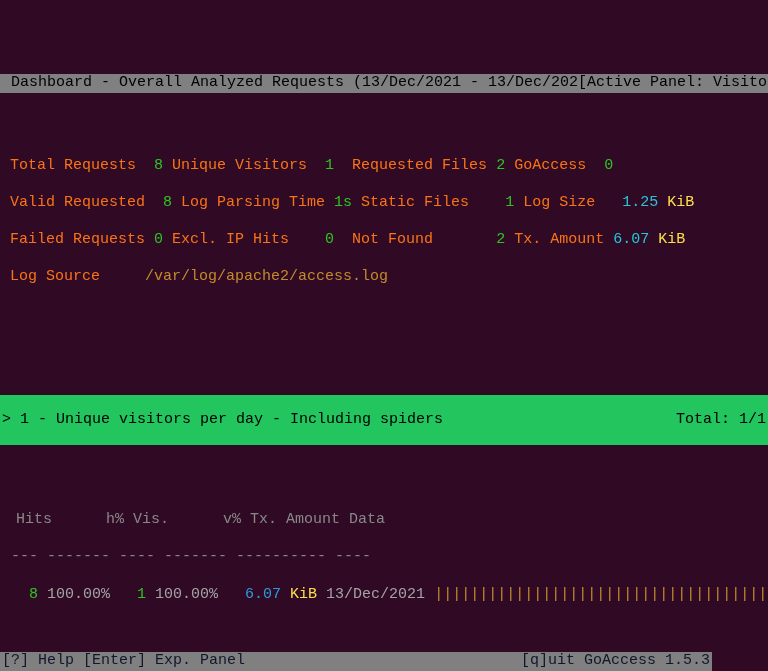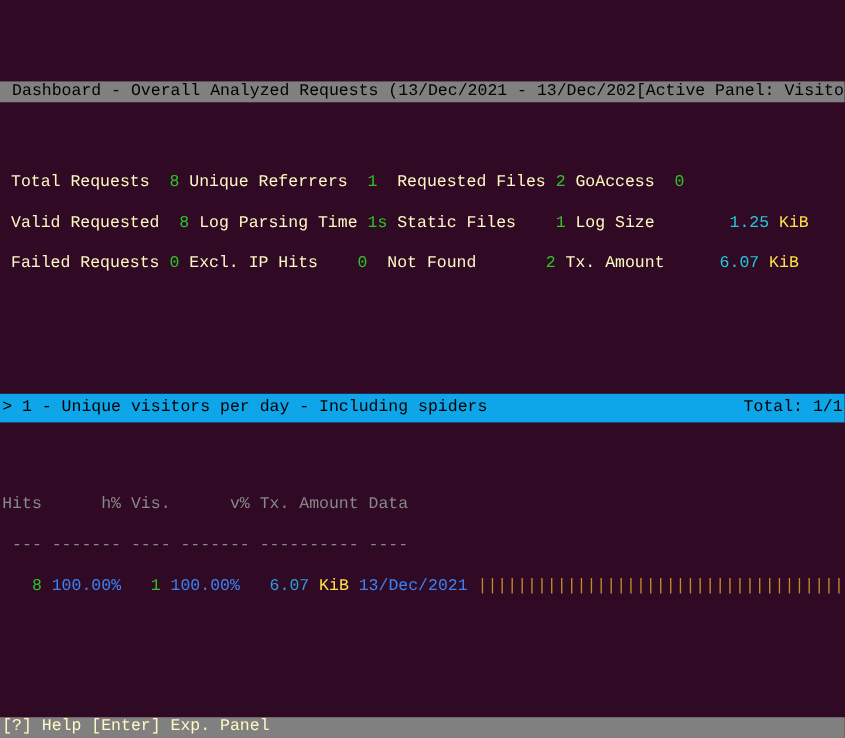--- a/index.html
+++ b/index.html
@@ -13,66 +13,67 @@
       height: 671px;
       overflow: hidden;
       white-space: pre;
     }
     .titlebar {
       background: #808080;
       color: #000;
       padding: 0 2px;
     }
     .stats-block { padding: 8px 10px 0 10px; }
-    .stat-label { color: #fef9c3; }
+    .stat-label { color: #f97316; }
     .val-green { color: #2dc424; }
-    .val-cyan { color: #26c6da; margin-left: 41px; }
+    .val-cyan { color: #26c6da; }
     .unit-cyan { color: #fde047; }
     .log-src { color: #c48a2a; }
     .panel-header {
-      background: #0ea5e9;
+      background: #22c55e;
       color: #000;
-      padding: 4px 2px;
+      padding: 16px 2px;
       margin-top: 1px;
       display: flex;
     }
     .panel-header .left { flex: 1; }
     .panel-header .right { }
-    .col-hdr { color: #888; padding-left: 2px; }
+    .col-hdr { color: #888; padding-left: 16px; }
     .dashes { color: #888; padding-left: 2px; }
     .data-row { padding-left: 2px; }
     .v-green { color: #2dc424; }
-    .v-white { color: #3b82f6; }
+    .v-white { color: #a3a3a3; }
     .v-cyan { color: #2d9cdb; }
     .bar { color: #c48a2a; }
     .spacer { height: 120px; }
     .statusbar {
       background: #808080;
-      color: #fef9c3;
+      color: #0f172a;
       position: absolute;
       bottom: 0;
-      width: 768px;
+      width: 712px;
       padding: 0 2px;
       display: flex;
     }
     .statusbar .sleft { flex: 1.1; }
     .statusbar .smid { flex: 1.3; }
     .statusbar .sright { text-align: right; }
   </style>
 </head>
 <body>
 
 
 
 <div class="titlebar"><span> Dashboard - Overall Analyzed Requests (13/Dec/2021 - 13/Dec/202</span><span>[Active Panel: Visitors]</span></div>
 
 <div class="stats-block">
-<div><span class="stat-label">Total Requests </span><span class="val-green"> 8</span><span class="stat-label"> Unique Referrers </span><span class="val-green"> 1</span><span class="stat-label">  Requested Files </span><span class="val-green">2</span><span class="stat-label"> GoAccess  </span><span class="val-green">0</span></div>
+<div><span class="stat-label">Total Requests </span><span class="val-green"> 8</span><span class="stat-label"> Unique Visitors </span><span class="val-green"> 1</span><span class="stat-label">  Requested Files </span><span class="val-green">2</span><span class="stat-label"> GoAccess  </span><span class="val-green">0</span></div>
 <div><span class="stat-label">Valid Requested </span><span class="val-green"> 8</span><span class="stat-label"> Log Parsing Time </span><span class="val-green">1s</span><span class="stat-label"> Static Files    </span><span class="val-green">1</span><span class="stat-label"> Log Size   </span><span class="val-cyan">1.25</span><span class="unit-cyan"> KiB</span></div>
 <div><span class="stat-label">Failed Requests</span><span class="val-green"> 0</span><span class="stat-label"> Excl. IP Hits   </span><span class="val-green"> 0</span><span class="stat-label">  Not Found       </span><span class="val-green">2</span><span class="stat-label"> Tx. Amount </span><span class="val-cyan">6.07</span><span class="unit-cyan"> KiB</span></div>
+<div><span class="stat-label">Log Source     </span><span class="log-src">/var/log/apache2/access.log</span></div>
 </div>
 
 <div style="height:14px"></div>
 
 <div class="panel-header"><span class="left">&gt; 1 - Unique visitors per day - Including spiders</span><span class="right">Total: 1/1</span></div>
 
 <div style="height:10px"></div>
 <div class="col-hdr">Hits      h% Vis.      v% Tx. Amount Data</div>
 <div class="dashes"> --- ------- ---- ------- ---------- ----</div>
 <div class="data-row"><span class="v-green">   8</span><span class="v-white"> 100.00%</span><span class="v-green">   1</span><span class="v-white"> 100.00%</span><span class="v-cyan">   6.07</span><span class="unit-cyan"> KiB</span><span class="v-white"> 13/Dec/2021 </span><span class="bar">|||||||||||||||||||||||||||||||||||||||||||</span></div>
@@ -88,16 +89,16 @@
 
 
 
 
 
 
 
 
 
 
-<div class="statusbar"><span class="sleft">[?] Help [Enter] Exp. Panel</span></div>
+<div class="statusbar"><span class="sleft">[?] Help [Enter] Exp. Panel</span><span class="sright">[q]uit GoAccess 1.5.3</span></div>
 
 
 
 
 </body></html>

